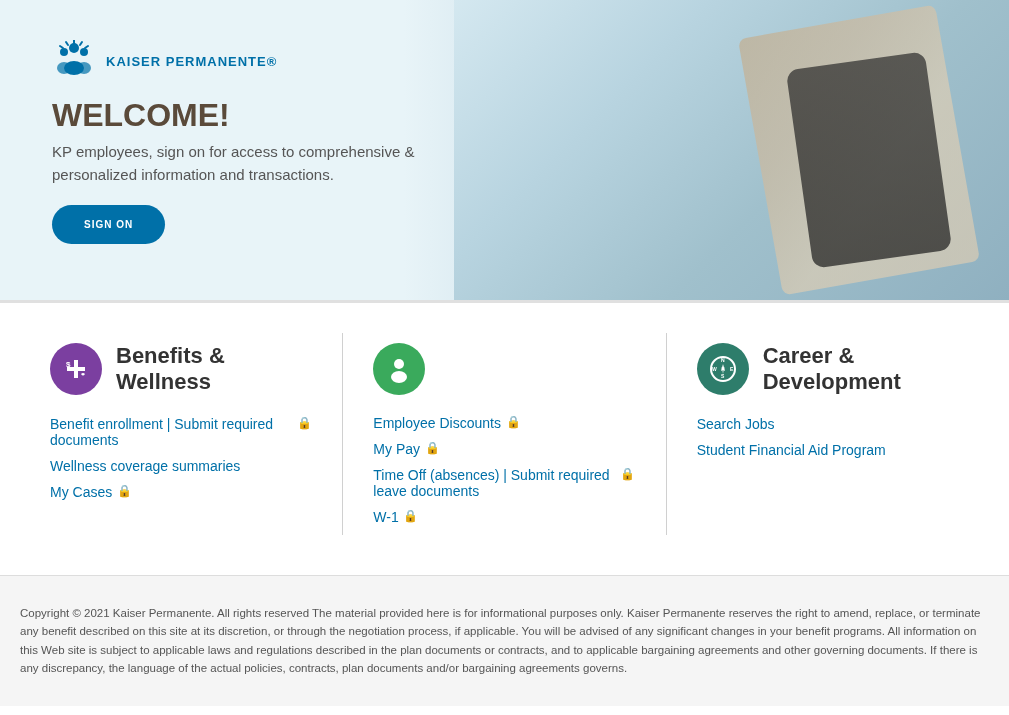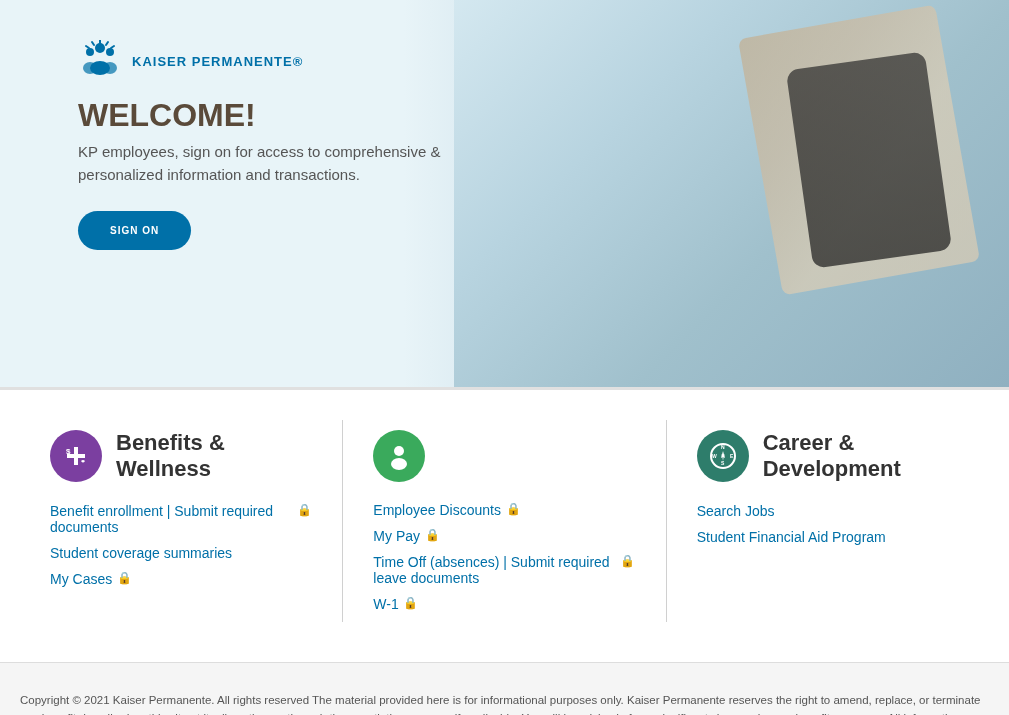--- a/index.html
+++ b/index.html
@@ -2,25 +2,25 @@
 <html><head>
   <meta charset="utf-8">
   <style>
     * { box-sizing: border-box; margin: 0; padding: 0; }
     body { font-family: Arial, sans-serif; background: #fff; width: 1009px; }
 
     
     .hero {
       position: relative;
       background: linear-gradient(to right, #e8f4f8 40%, #c9dde8 60%, #b0cad8 100%);
-      height: 387px;
+      height: 300px;
       overflow: hidden;
       display: flex;
       align-items: flex-start;
-      padding: 40px 78px;
+      padding: 40px 52px;
     }
     .hero-bg {
       position: absolute;
       right: 0; top: 0;
       width: 55%;
       height: 100%;
       background: linear-gradient(135deg, #d4e8f0 0%, #b8d4e0 30%, #a0c0cc 60%, #8fb0c0 100%);
       overflow: hidden;
     }
     
@@ -66,21 +66,21 @@
     .hero-title {
       font-size: 32px;
       font-weight: bold;
       color: #5a4a3a;
       margin-bottom: 8px;
       line-height: 1.1;
     }
     .hero-subtitle {
       font-size: 15px;
       color: #555;
-      margin-bottom: 25px;
+      margin-bottom: 19px;
       line-height: 1.5;
       max-width: 380px;
     }
     .sign-on-btn {
       background: #0070a8;
       color: white;
       border: none;
       padding: 14px 32px;
       font-size: 10px;
       font-weight: bold;
@@ -209,21 +209,21 @@
       <h2 class="card-title">
         <span>Benefits &amp; Wellness</span>
       </h2>
     </div>
     <div class="card-links">
       <a class="card-link">
         <span>Benefit enrollment | Submit required documents</span>
         <span class="lock-icon">🔒</span>
       </a>
       <a class="card-link">
-        <span>Student coverage summaries</span>
+        <span>Wellness coverage summaries</span>
       </a>
       <a class="card-link">
         <span>My Cases</span>
         <span class="lock-icon">🔒</span>
       </a>
     </div>
   </div>
 
   <div class="card">
     <div class="card-header">

